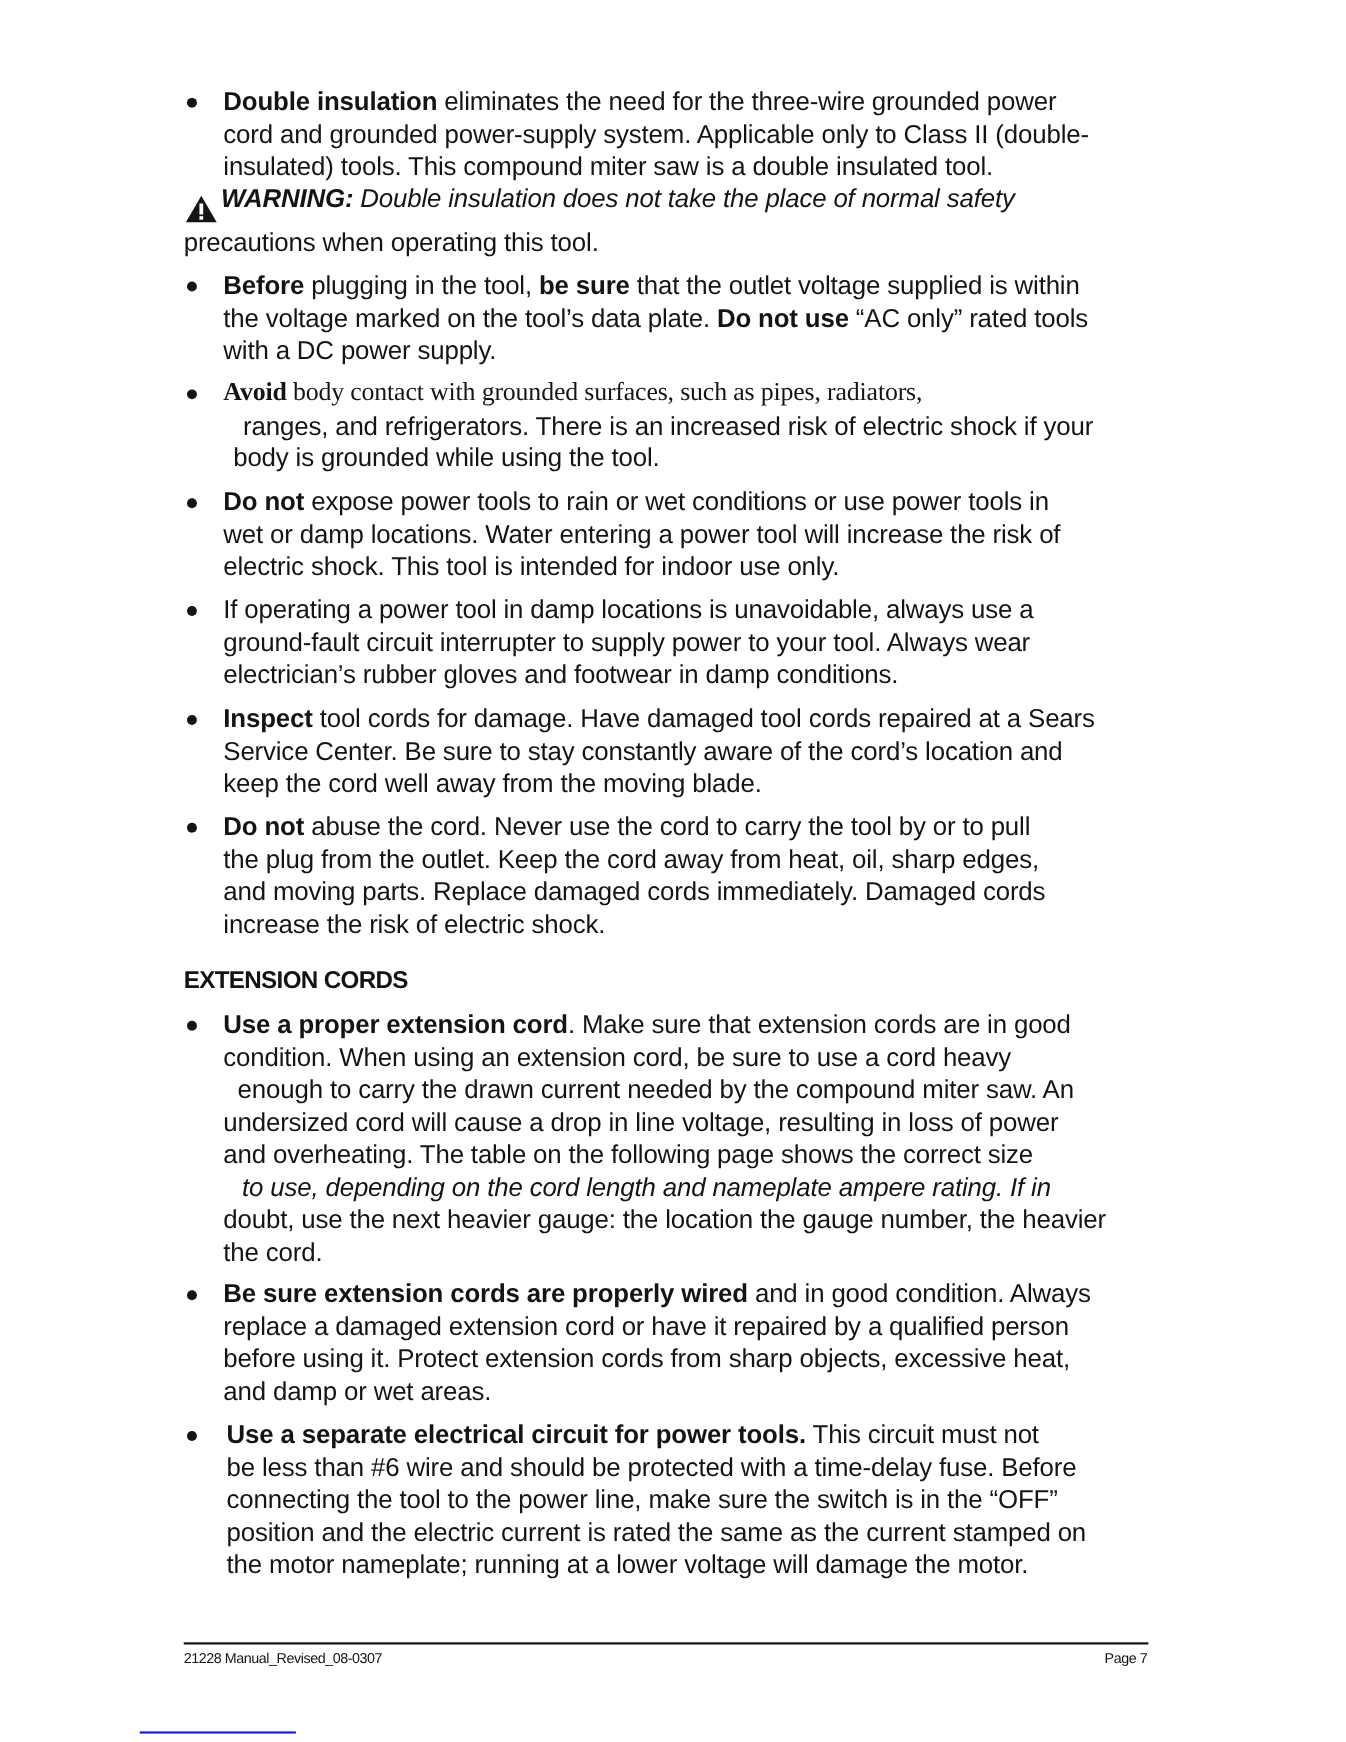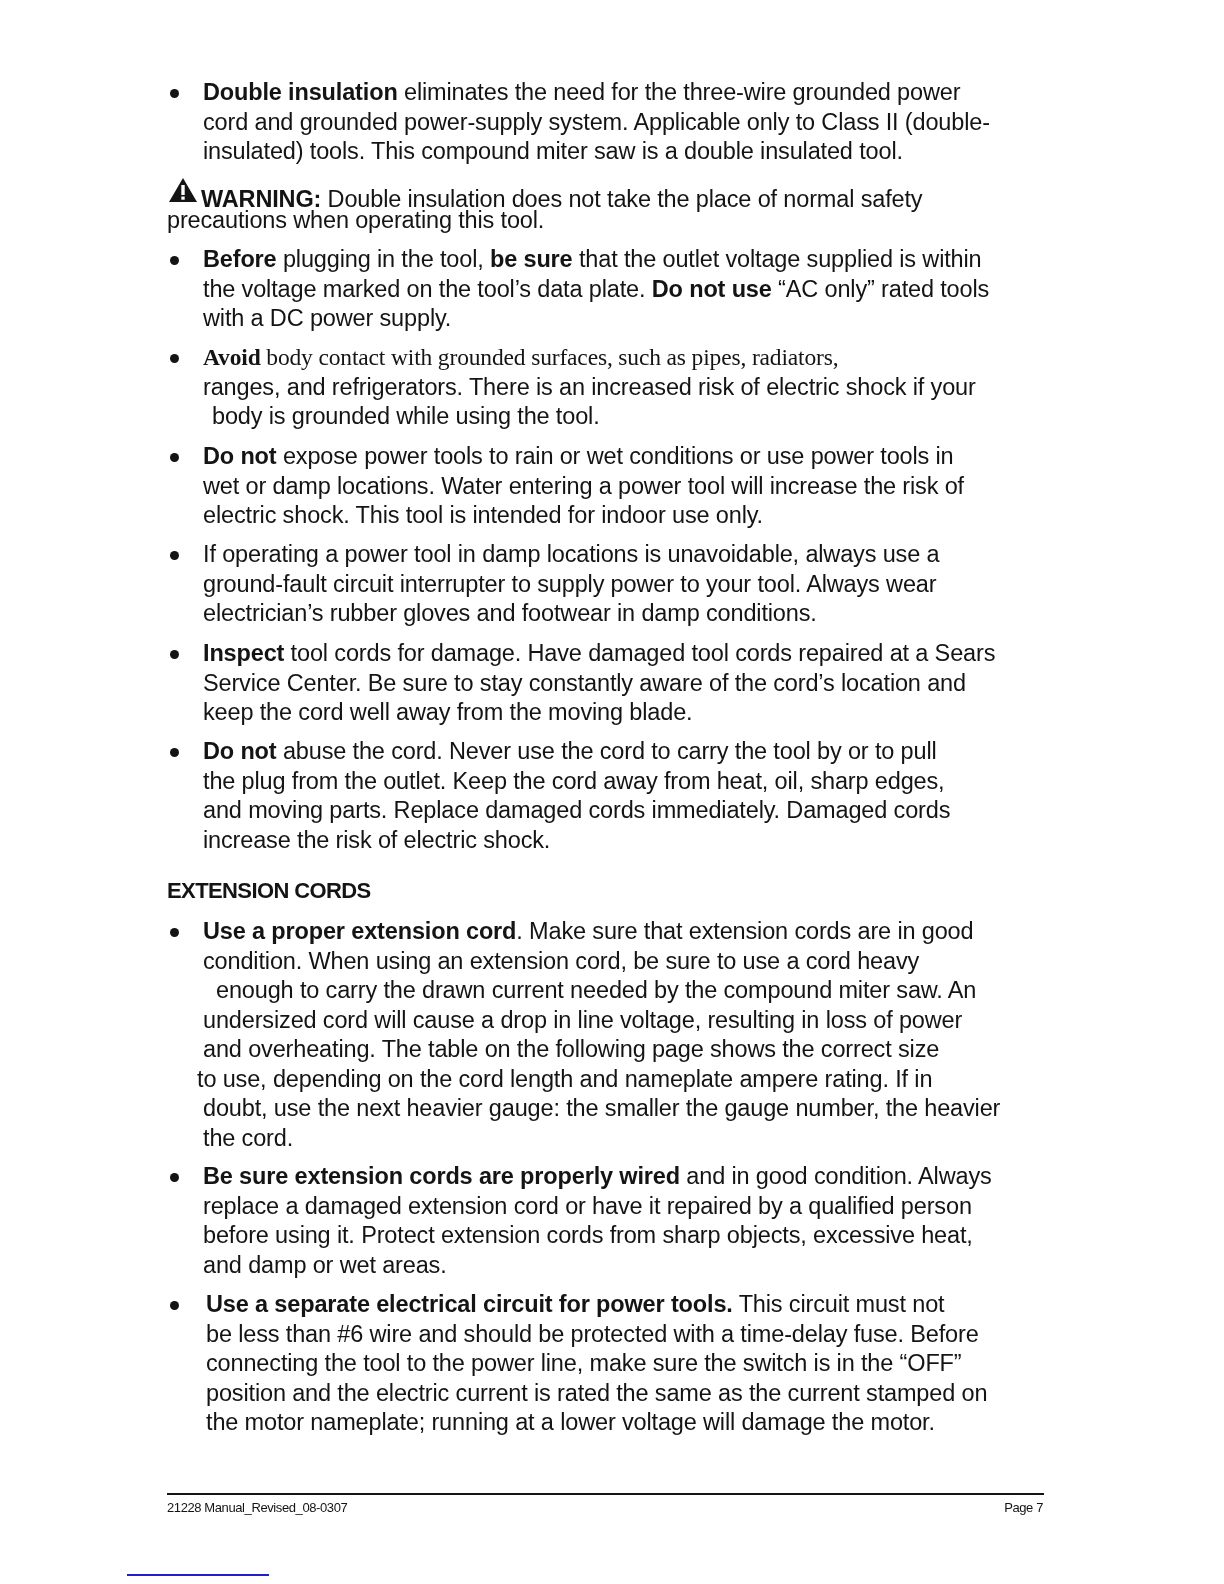--- a/index.html
+++ b/index.html
@@ -49,35 +49,35 @@
         <div class="line" style="left: 203px; top: 136px;"><span>insulated) tools. This compound miter saw is a double insulated tool.</span></div>
       </div>
     </div>
 
   <svg class="warn-icon" viewBox="0 0 30 26">
     <polygon points="15,1 29,25 1,25" fill="#141414"></polygon>
     <rect x="13.3" y="8" width="3.4" height="10" fill="#ffffff"></rect>
     <rect x="13.3" y="19.5" width="3.4" height="3.2" fill="#ffffff"></rect>
   </svg>
   <div class="block" id="blk-warning">
-      <div class="line" style="left: 201px; top: 184px;"><b>WARNING:</b><span> Double insulation does not take the place of normal safety</span></div>
+      <div class="line" style="left: 201px; top: 165px; font-style: italic;"><b>WARNING:</b><span> Double insulation does not take the place of normal safety</span></div>
       <div class="line" style="left: 167px; top: 204.5px;"><span>precautions when operating this tool.</span></div>
     </div>
 
   <div class="block" id="blk-electrical">
       <div>
         <div class="bullet" style="left: 170px; top: 256px;"></div>
         <div class="line" style="left: 203px; top: 244px;"><b>Before</b><span> plugging in the tool, </span><b>be sure</b><span> that the outlet voltage supplied is within</span></div>
         <div class="line" style="left: 203px; top: 273.5px;"><span>the voltage marked on the tool’s data plate. </span><b>Do not use</b><span> “AC only” rated tools</span></div>
         <div class="line" style="left: 203px; top: 303px;"><span>with a DC power supply.</span></div>
       </div>
       <div>
         <div class="bullet" style="left: 170px; top: 354px;"></div>
         <div class="line" style="left: 203px; top: 342px; font-family: Liberation Serif, serif;"><b>Avoid</b><span> body contact with grounded surfaces, such as pipes, radiators,</span></div>
-        <div class="line" style="left: 203px; top: 371.5px;"><span>ranges, and refrigerators. There is an increased risk of electric shock if your</span></div>
+        <div class="line" style="left: 221px; top: 371.5px;"><span>ranges, and refrigerators. There is an increased risk of electric shock if your</span></div>
         <div class="line" style="left: 212px; top: 401px;"><span>body is grounded while using the tool.</span></div>
       </div>
       <div>
         <div class="bullet" style="left: 170px; top: 453px;"></div>
         <div class="line" style="left: 203px; top: 441px;"><b>Do not</b><span> expose power tools to rain or wet conditions or use power tools in</span></div>
         <div class="line" style="left: 203px; top: 470.5px;"><span>wet or damp locations. Water entering a power tool will increase the risk of</span></div>
         <div class="line" style="left: 203px; top: 500px;"><span>electric shock. This tool is intended for indoor use only.</span></div>
       </div>
       <div>
         <div class="bullet" style="left: 170px; top: 551px;"></div>
@@ -103,22 +103,22 @@
   <div class="heading">EXTENSION CORDS</div>
 
   <div class="block" id="blk-extension">
       <div>
         <div class="bullet" style="left: 170px; top: 928px;"></div>
         <div class="line" style="left: 203px; top: 916px;"><b>Use a proper extension cord</b><span>. Make sure that extension cords are in good</span></div>
         <div class="line" style="left: 203px; top: 945.5px;"><span>condition. When using an extension cord, be sure to use a cord heavy</span></div>
         <div class="line" style="left: 216px; top: 975px;"><span>enough to carry the drawn current needed by the compound miter saw. An</span></div>
         <div class="line" style="left: 203px; top: 1004.5px;"><span>undersized cord will cause a drop in line voltage, resulting in loss of power</span></div>
         <div class="line" style="left: 203px; top: 1034px;"><span>and overheating. The table on the following page shows the correct size</span></div>
-        <div class="line" style="left: 197px; top: 1063.5px;"><span>to use, depending on the cord length and nameplate ampere rating. If in</span></div>
-        <div class="line" style="left: 203px; top: 1093px;"><span>doubt, use the next heavier gauge: the smaller the gauge number, the heavier</span></div>
+        <div class="line" style="left: 220px; top: 1063.5px; font-style: italic;"><span>to use, depending on the cord length and nameplate ampere rating. If in</span></div>
+        <div class="line" style="left: 203px; top: 1093px;"><span>doubt, use the next heavier gauge: the location the gauge number, the heavier</span></div>
         <div class="line" style="left: 203px; top: 1122.5px;"><span>the cord.</span></div>
       </div>
       <div>
         <div class="bullet" style="left: 170px; top: 1173px;"></div>
         <div class="line" style="left: 203px; top: 1161px;"><b>Be sure extension cords are properly wired</b><span> and in good condition. Always</span></div>
         <div class="line" style="left: 203px; top: 1190.5px;"><span>replace a damaged extension cord or have it repaired by a qualified person</span></div>
         <div class="line" style="left: 203px; top: 1220px;"><span>before using it. Protect extension cords from sharp objects, excessive heat,</span></div>
         <div class="line" style="left: 203px; top: 1249.5px;"><span>and damp or wet areas.</span></div>
       </div>
       <div>

